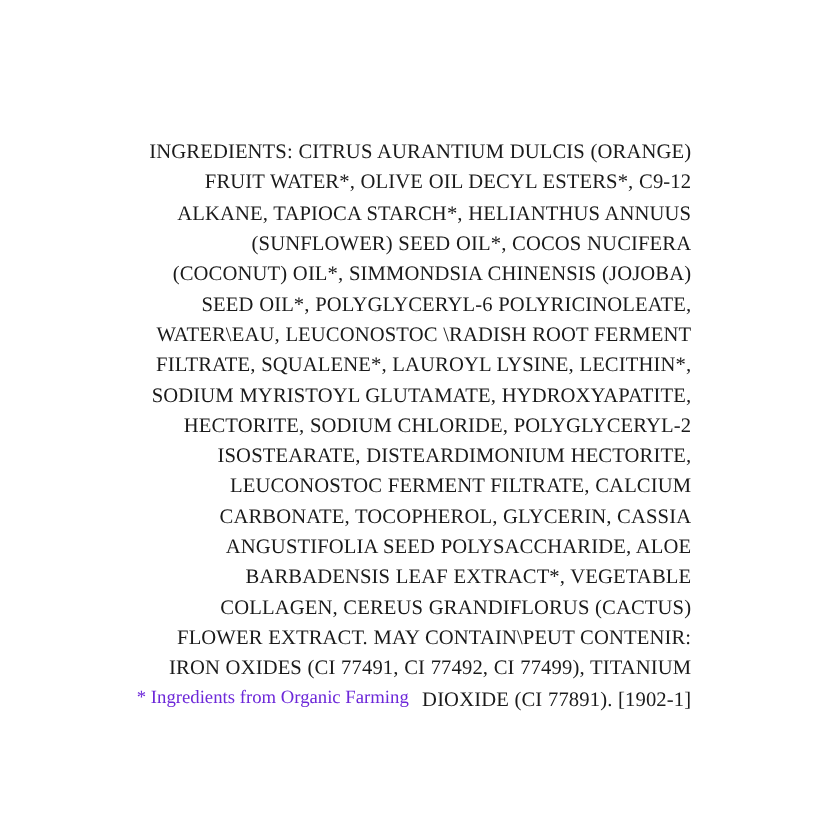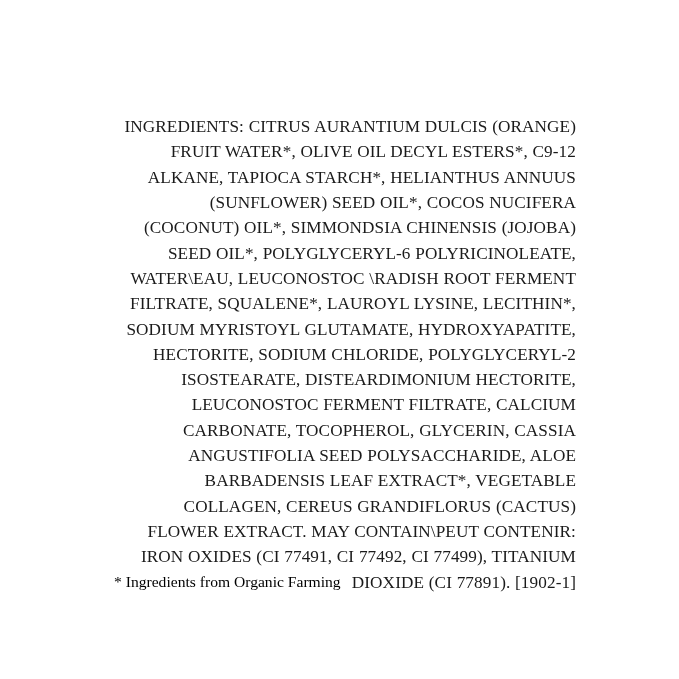--- a/index.html
+++ b/index.html
@@ -39,21 +39,21 @@
   .footnote-block {
     position: absolute;
     left: 114px;
     top: 555px;
     width: 462px;
   }
   .footnote-text {
     font-family: "Liberation Serif", serif;
     font-size: 15.6px;
     line-height: 22px;
-    color: #000000;
+    color: #6d28d9;
     text-align: left;
   }
 </style>
 </head>
 <body>
 
 <div class="page">
 
   <div class="ingredients-block">
     <p class="ingredients-text">INGREDIENTS: CITRUS AURANTIUM DULCIS (ORANGE) FRUIT WATER*, OLIVE OIL DECYL ESTERS*, C9-12 ALKANE, TAPIOCA STARCH*, HELIANTHUS ANNUUS (SUNFLOWER) SEED OIL*, COCOS NUCIFERA (COCONUT) OIL*, SIMMONDSIA CHINENSIS (JOJOBA) SEED OIL*, POLYGLYCERYL-6 POLYRICINOLEATE, WATER\EAU, LEUCONOSTOC \RADISH ROOT FERMENT FILTRATE, SQUALENE*, LAUROYL LYSINE, LECITHIN*, SODIUM MYRISTOYL GLUTAMATE, HYDROXYAPATITE, HECTORITE, SODIUM CHLORIDE, POLYGLYCERYL-2 ISOSTEARATE, DISTEARDIMONIUM HECTORITE, LEUCONOSTOC FERMENT FILTRATE, CALCIUM CARBONATE, TOCOPHEROL, GLYCERIN, CASSIA ANGUSTIFOLIA SEED POLYSACCHARIDE, ALOE BARBADENSIS LEAF EXTRACT*, VEGETABLE COLLAGEN, CEREUS GRANDIFLORUS (CACTUS) FLOWER EXTRACT. MAY CONTAIN\PEUT CONTENIR: IRON OXIDES (CI 77491, CI 77492, CI 77499), TITANIUM DIOXIDE (CI 77891). [1902-1]</p>

